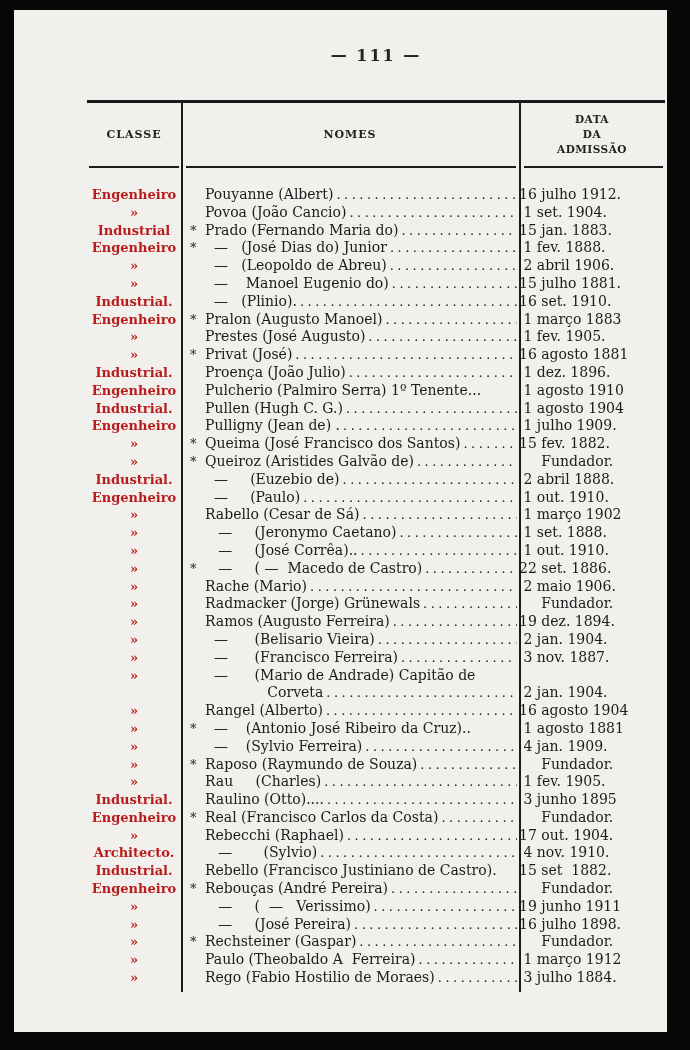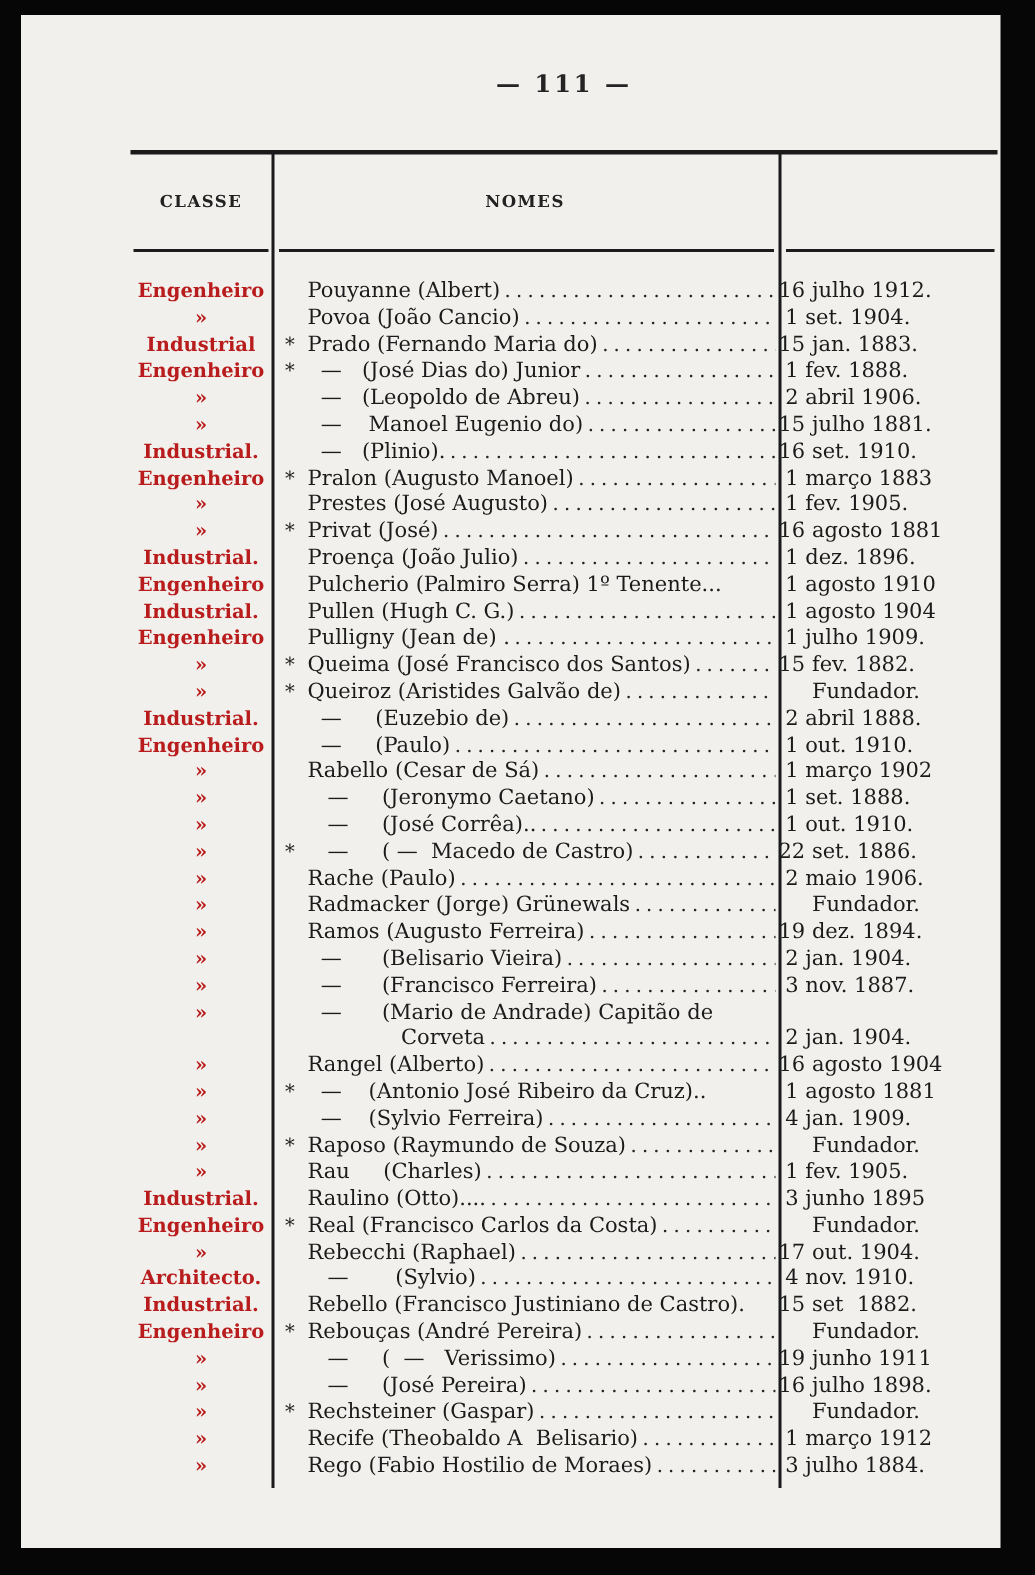--- a/index.html
+++ b/index.html
@@ -82,20 +82,23 @@
 <div class="page">
 
   <div class="page-number">— 111 —</div>
 
   <div class="table">
     <div class="rule-top"></div>
 
     <div class="header">
       <div class="h-cell h-classe">CLASSE</div>
       <div class="h-cell h-nomes">NOMES</div>
+      <div class="h-cell h-data">DATA
+DA
+ADMISSÃO</div>
     </div>
 
     <div class="h-rule hr1"></div>
     <div class="h-rule hr2"></div>
     <div class="h-rule hr3"></div>
 
     <div class="vline v1"></div>
     <div class="vline v2"></div>
 
     <div class="table-body">
@@ -277,21 +280,21 @@
           <div class="c-nomes">
             <span class="star">*</span>
             <span class="nm">   —     ( —  Macedo de Castro)</span>
             <span class="leader"></span>
           </div>
           <div class="c-data">22 set. 1886.</div>
         </div>
         <div class="row">
           <div class="c-classe">»</div>
           <div class="c-nomes">
-            <span class="nm">Rache (Paulo)</span>
+            <span class="nm">Rache (Mario)</span>
             <span class="leader"></span>
           </div>
           <div class="c-data"> 2 maio 1906.</div>
         </div>
         <div class="row">
           <div class="c-classe">»</div>
           <div class="c-nomes">
             <span class="nm">Radmacker (Jorge) Grünewals</span>
             <span class="leader"></span>
           </div>
@@ -447,21 +450,21 @@
           <div class="c-nomes">
             <span class="star">*</span>
             <span class="nm">Rechsteiner (Gaspar)</span>
             <span class="leader"></span>
           </div>
           <div class="c-data">     Fundador.</div>
         </div>
         <div class="row">
           <div class="c-classe">»</div>
           <div class="c-nomes">
-            <span class="nm">Recife (Theobaldo A  Belisario)</span>
+            <span class="nm">Paulo (Theobaldo A  Ferreira)</span>
             <span class="leader"></span>
           </div>
           <div class="c-data"> 1 março 1912</div>
         </div>
         <div class="row">
           <div class="c-classe">»</div>
           <div class="c-nomes">
             <span class="nm">Rego (Fabio Hostilio de Moraes)</span>
             <span class="leader"></span>
           </div>

